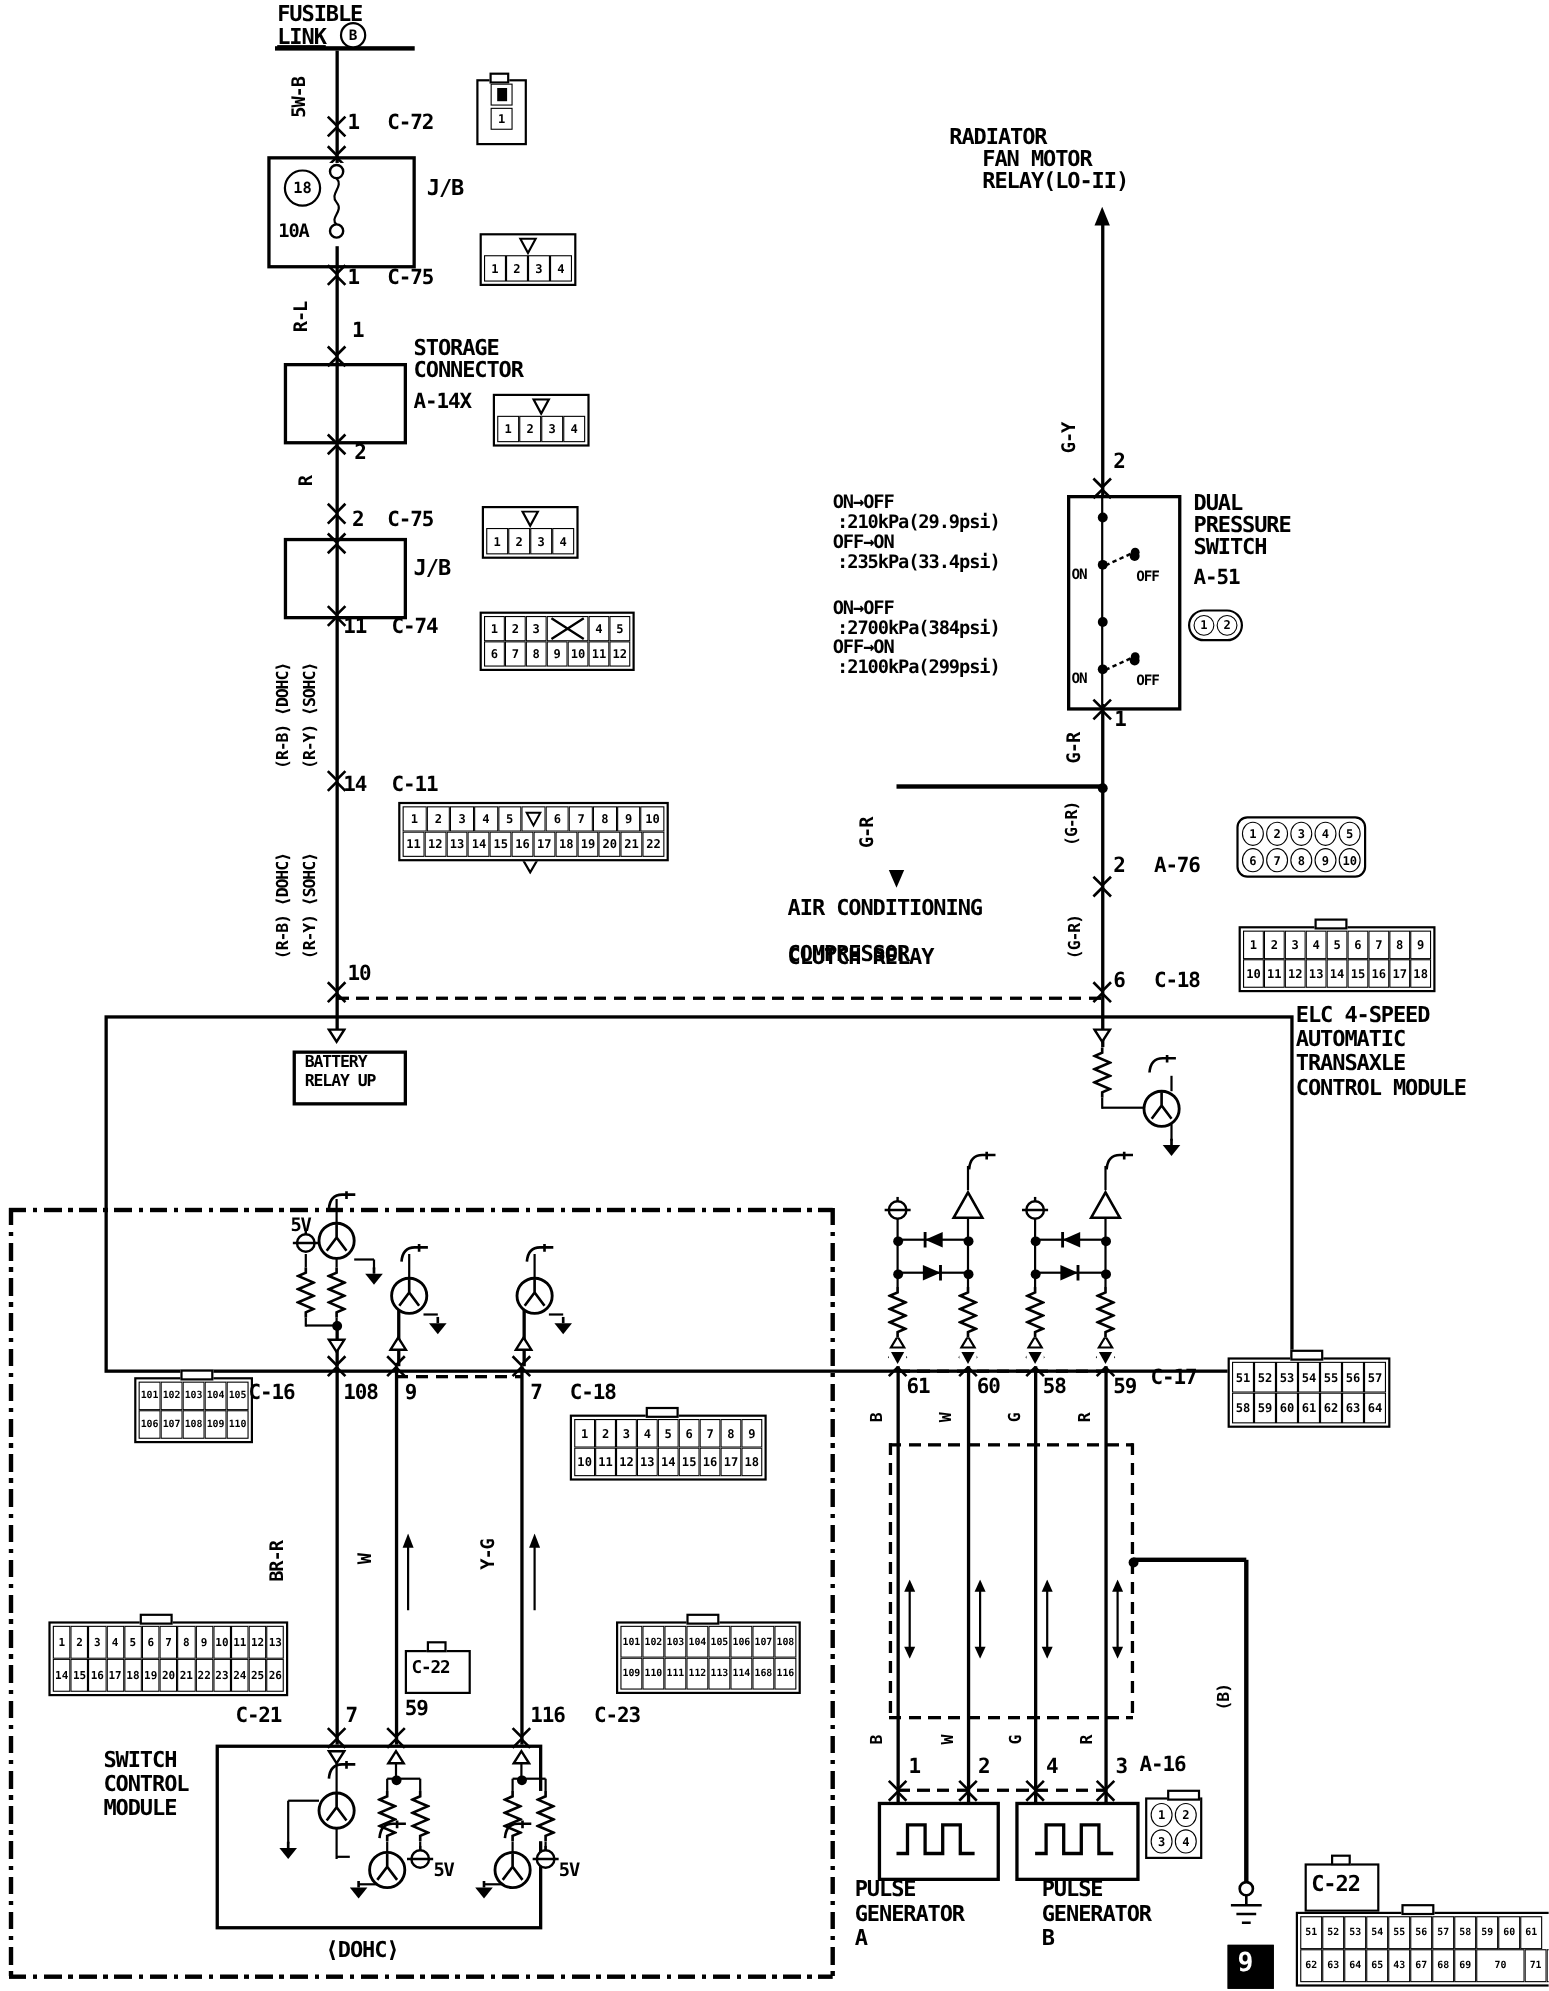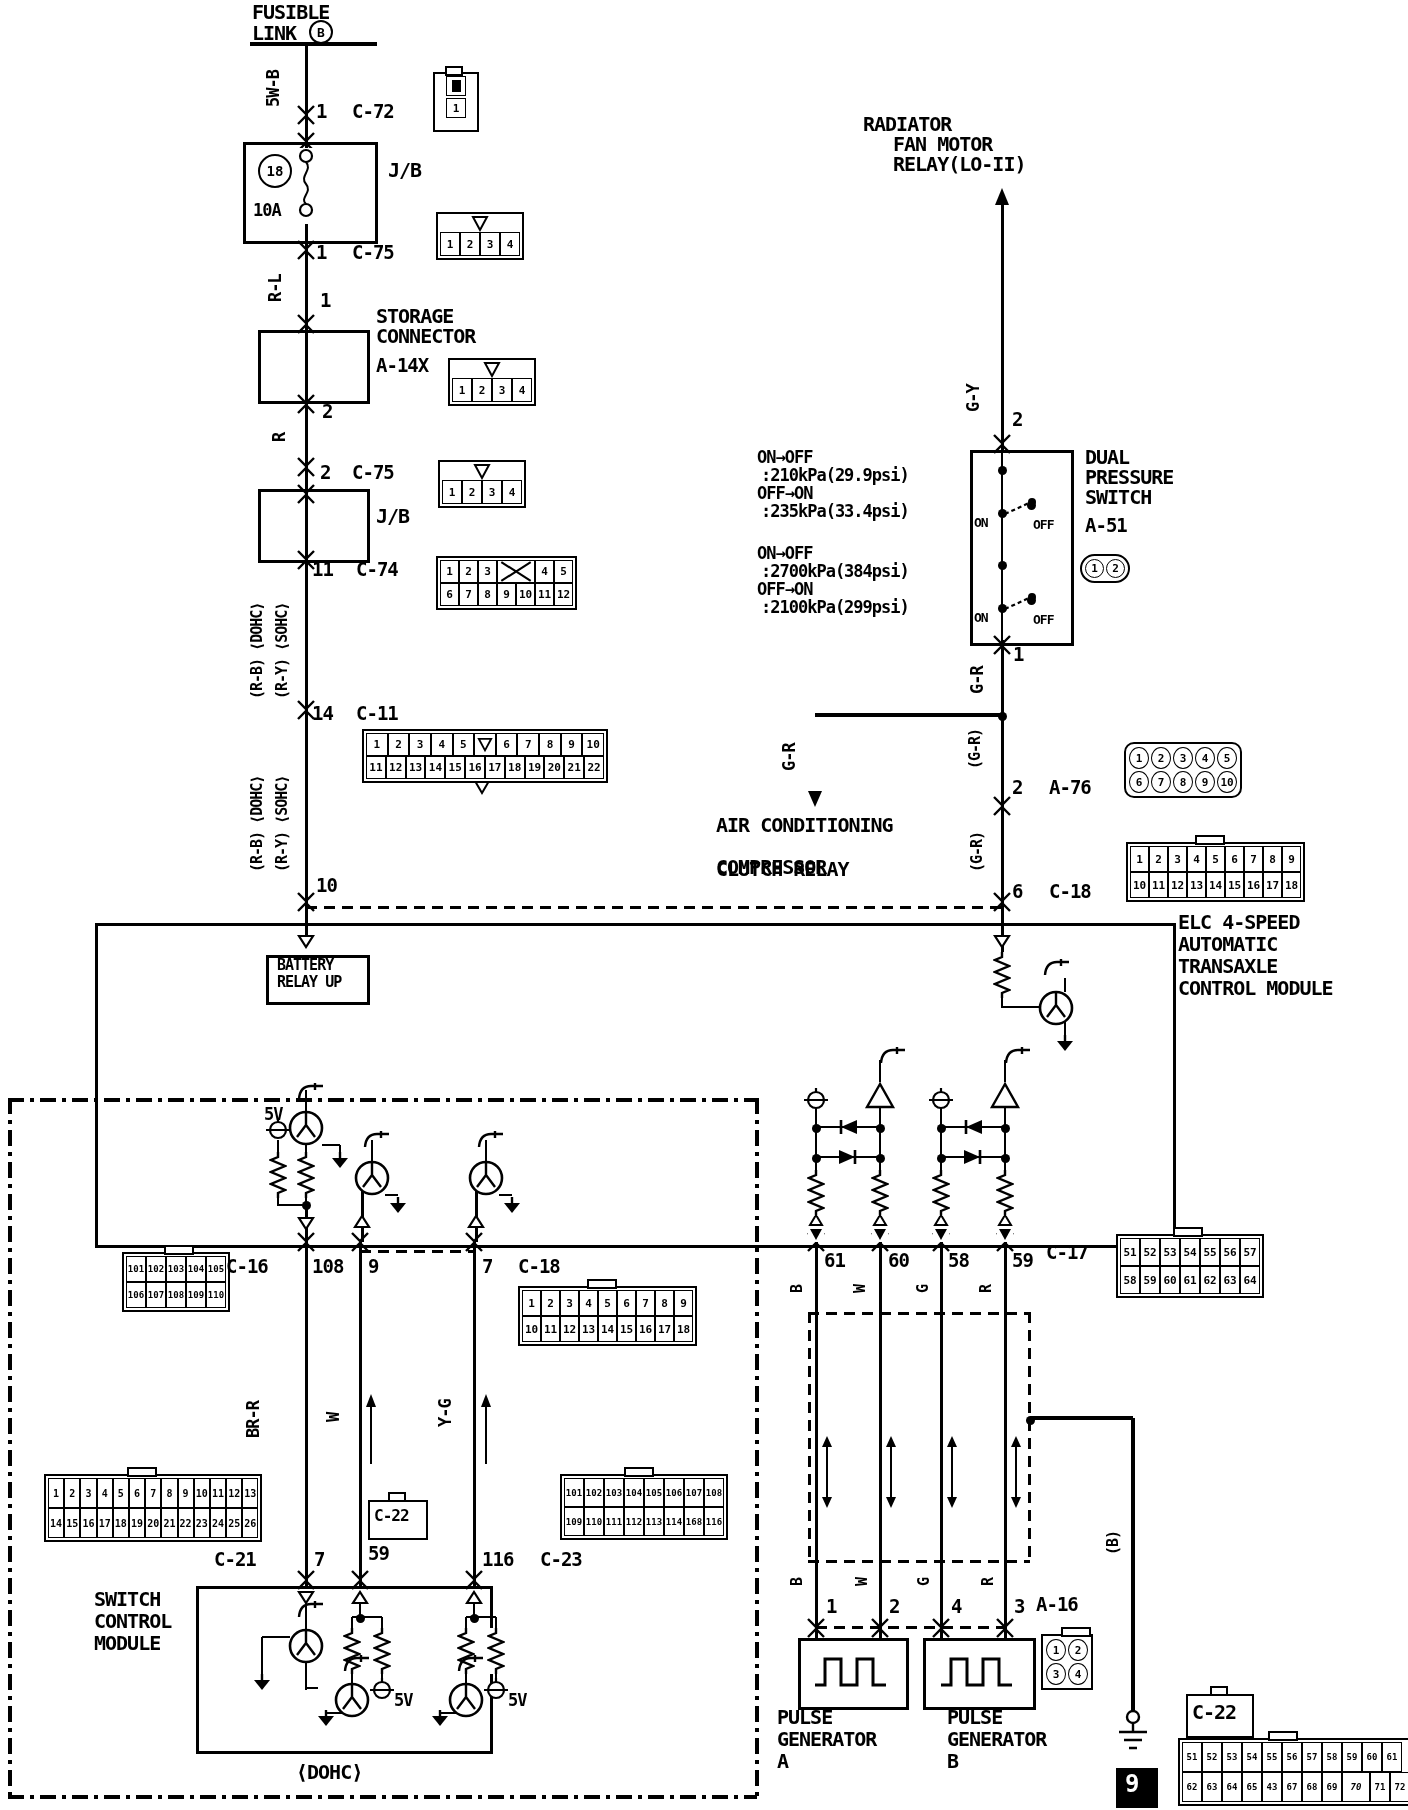--- a/index.html
+++ b/index.html
@@ -780,34 +780,34 @@
       </div>
       <div class="cellrow">
         <div class="cell" style="height: 30px; font-size: 9px; width: 20px;">62</div>
         <div class="cell" style="height: 30px; font-size: 9px; width: 20px;">63</div>
         <div class="cell" style="height: 30px; font-size: 9px; width: 20px;">64</div>
         <div class="cell" style="height: 30px; font-size: 9px; width: 20px;">65</div>
         <div class="cell" style="height: 30px; font-size: 9px; width: 20px;">43</div>
         <div class="cell" style="height: 30px; font-size: 9px; width: 20px;">67</div>
         <div class="cell" style="height: 30px; font-size: 9px; width: 20px;">68</div>
         <div class="cell" style="height: 30px; font-size: 9px; width: 20px;">69</div>
-        <div class="cell" style="height: 30px; font-size: 9px; width: 28px; font-style: italic;">70</div>
+        <div class="cell" style="height: 30px; font-size: 9px; width: 44px;">70</div>
         <div class="cell" style="height: 30px; font-size: 9px; width: 20px;">71</div>
         <div class="cell" style="height: 30px; font-size: 9px; width: 20px;">72</div>
       </div>
     </div>
     <div class="conn" style="left: 433px; top: 72px; width: 38px; height: 52px; overflow: visible;">
       <div class="tabt" style="left: 10px; top: -8px; width: 14px; height: 6px;"></div>
       <div class="cell" style="width: 20px; height: 20px; margin: 0px auto;">
         <div style="width:9px;height:12px;background:#000"></div>
       </div>
       <div class="cell" style="width: 20px; height: 20px; margin: 2px auto 0px; font-size: 11px;">1</div>
     </div>
     <div class="lbl" style="left: 252px; top: 2px; font-size: 20px;">FUSIBLE</div>
-    <div class="lbl" style="left: 252px; top: 23px; font-size: 20px;">LINK</div>
+    <div class="lbl" style="left: 252px; top: 23px; font-size: 20px; text-decoration: underline;">LINK</div>
     <div class="lbl" style="left: 316px; top: 102px; font-size: 19px;">1</div>
     <div class="lbl" style="left: 352px; top: 102px; font-size: 19px;">C-72</div>
     <div class="lbl" style="left: 388px; top: 160px; font-size: 20px;">J/B</div>
     <div class="lbl" style="left: 253px; top: 202px; font-size: 17px;">10A</div>
     <div class="lbl" style="left: 316px; top: 243px; font-size: 19px;">1</div>
     <div class="lbl" style="left: 352px; top: 243px; font-size: 19px;">C-75</div>
     <div class="lbl" style="left: 320px; top: 291px; font-size: 19px;">1</div>
     <div class="lbl" style="left: 376px; top: 306px; font-size: 20px;">STORAGE</div>
     <div class="lbl" style="left: 376px; top: 326px; font-size: 20px;">CONNECTOR</div>
     <div class="lbl" style="left: 376px; top: 356px; font-size: 19px;">A-14X</div>

